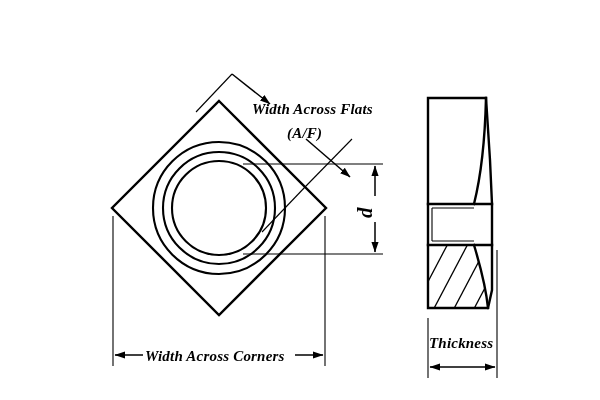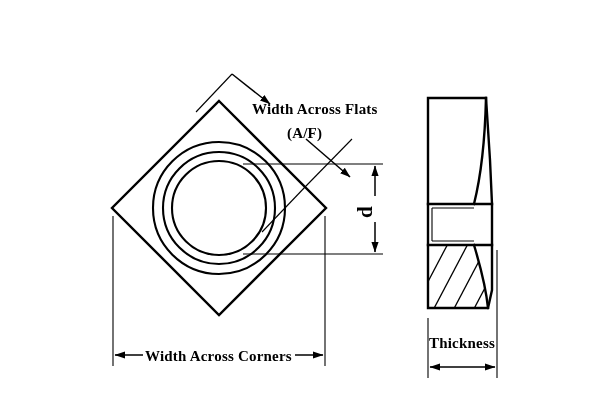--- a/index.html
+++ b/index.html
@@ -11,20 +11,21 @@
     width: 600px;
     height: 400px;
     overflow: hidden;
     font-family: "Liberation Serif", "DejaVu Serif", serif;
   }
   #drawing-root {
     position: relative;
     width: 600px;
     height: 400px;
     background: #ffffff;
+    font-style: italic;
   }
   svg.sheet {
     position: absolute;
     top: 0;
     left: 0;
     width: 600px;
     height: 400px;
     display: block;
   }
   .outline {

